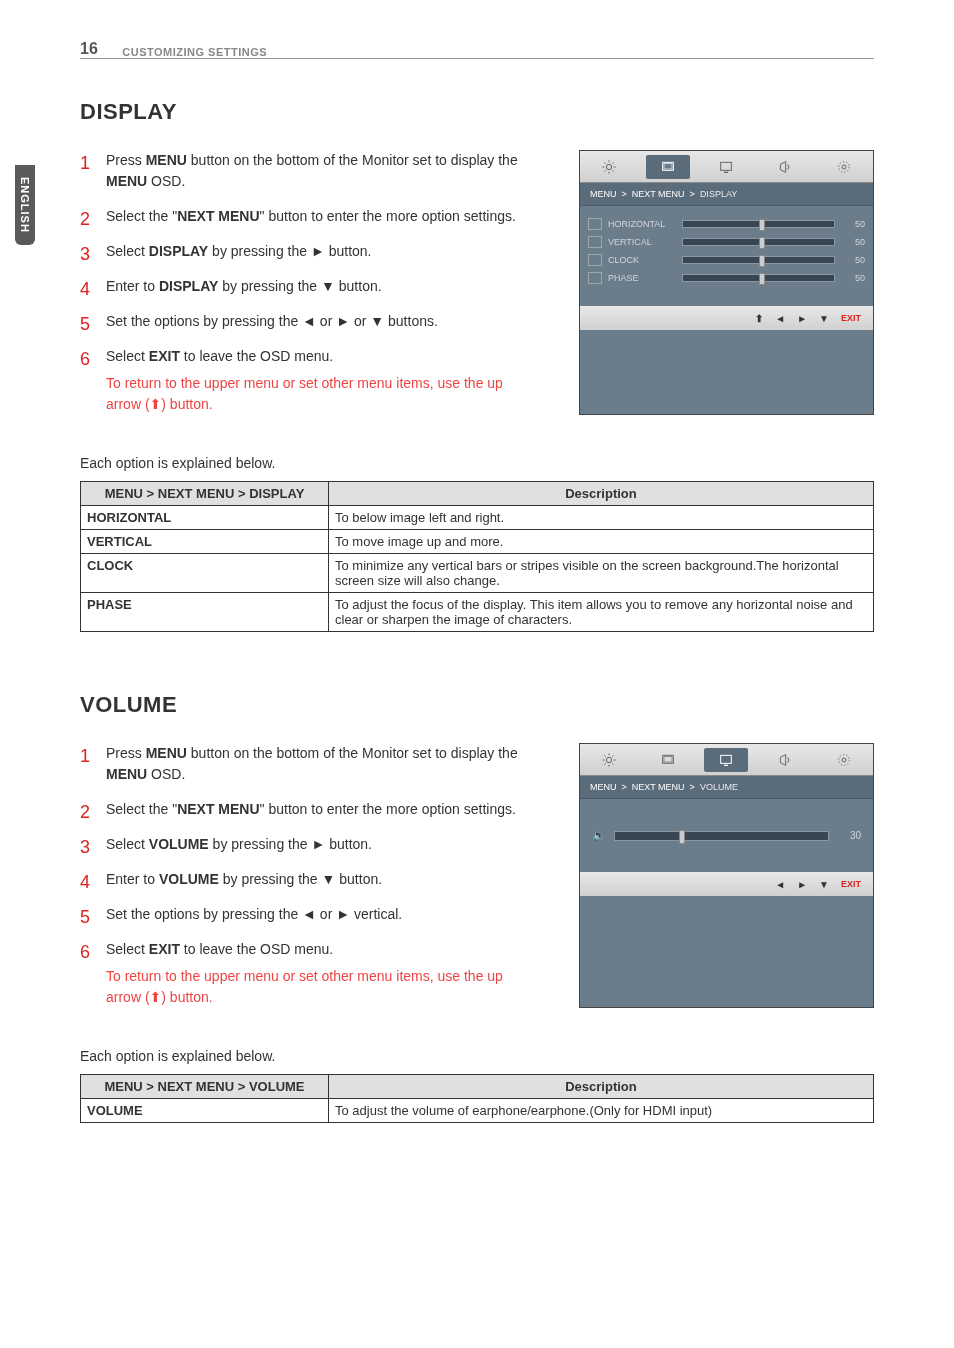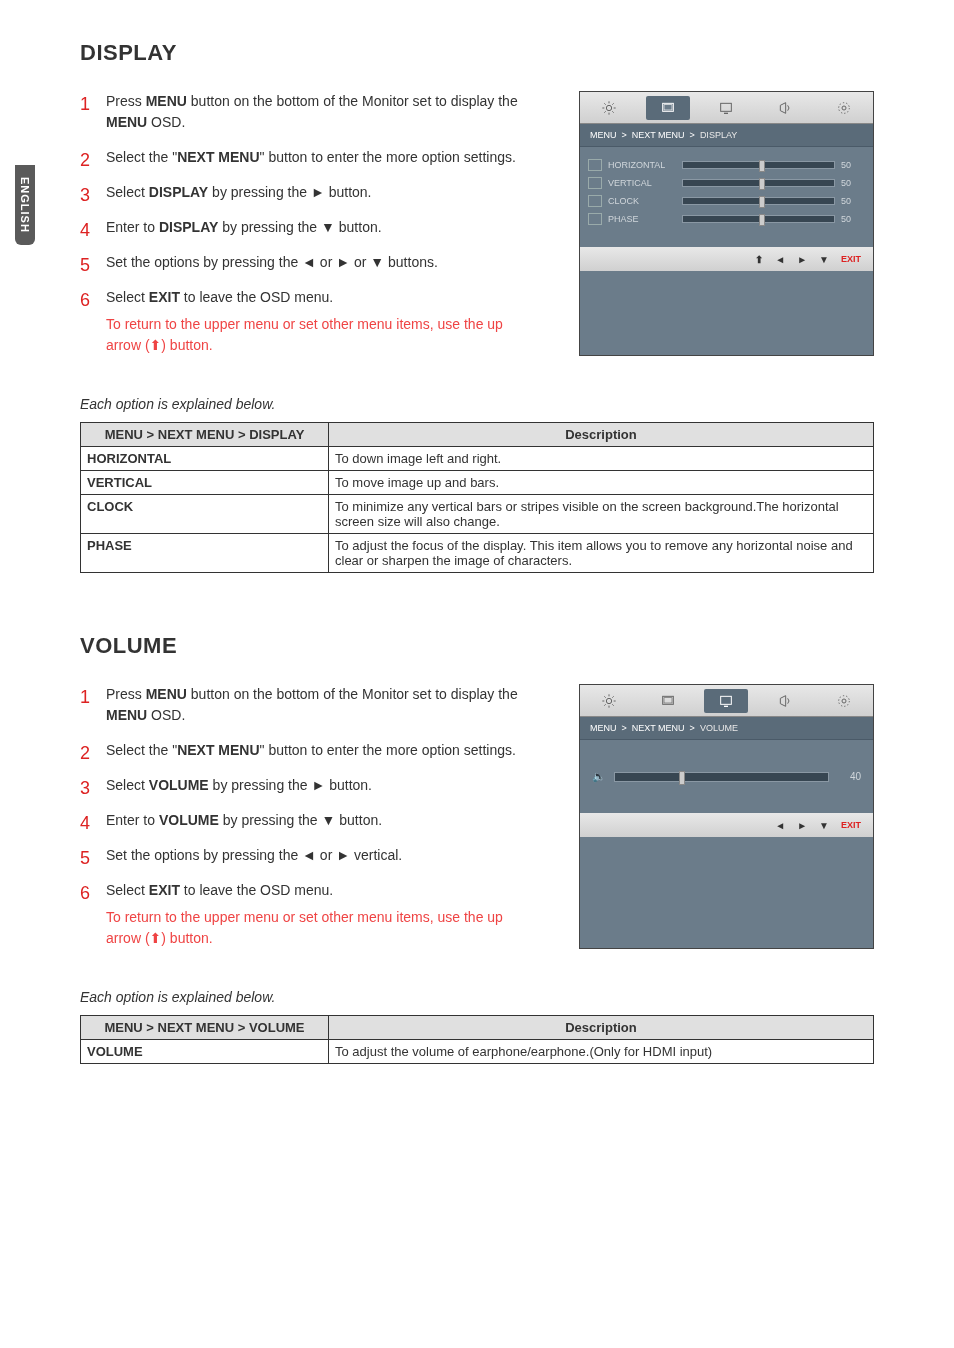--- a/index.html
+++ b/index.html
@@ -21,45 +21,49 @@
     .osd-tab { width: 44px; height: 24px; border-radius:2px; display:flex; align-items:center; justify-content:center; color:#555;}
     .osd-tab.active { background: #5a6b79; color:#fff; }
     .osd-breadcrumb { padding: 6px 10px; font-size: 9px; background:#5a6b79; color:#fff; border-bottom:1px solid #4a5a68;}
     .osd-body { padding: 6px 8px 8px 8px; min-height:100px;}
     .osd-row { display:flex; align-items:center; gap:6px; margin: 6px 0; font-size:9px;}
     .osd-icon { width:14px; height:12px; border:1px solid #9aa; display:inline-block;}
     .osd-label { flex:0 0 68px; }
     .osd-slider { flex:1; height:8px; background:#374652; border:1px solid #8a98a4; position:relative;}
     .osd-slider-fill { height:100%; background:#d22; width:50%; }
     .osd-slider-knob { position:absolute; top:-2px; width:6px; height:12px; background:#ccc; border:1px solid #888;}
-    .osd-value { flex:0 0 24px; }
+    .osd-value { flex:0 0 24px; text-align:right; }
     .osd-footer { display:flex; justify-content:flex-end; align-items:center; gap:12px; background: linear-gradient(#e8e8e8,#d0d0d0); height:24px; padding: 0 12px; color:#333; font-size:9px; font-weight:bold;}
     .osd-footer .arrow { color:#333; font-size:10px;}
     .osd-footer .exit { color:#d22; font-weight:bold; font-size:9px;}
     .up-arrow-glyph { display:inline-block; }
     .osd-vol-body { padding: 30px 12px; }
     .osd-vol-row { display:flex; align-items:center; gap:8px; }
     .osd-vol-icon { width:14px; color:#ddd; font-size:11px;}
     .osd-vol-slider { flex:1; height:10px; background:#374652; border:1px solid #8a98a4; position:relative;}
     .osd-vol-fill { height:100%; background:#d22; width:30%; }
     .osd-vol-knob { position:absolute; left:30%; top:-2px; width:6px; height:14px; background:#ccc; border:1px solid #888;}
     .osd-vol-value { flex:0 0 24px; text-align:right; }
-    .explain { font-size:14px; margin-bottom:10px;font-style:italic; }
+    .explain { font-size:14px; margin-bottom:10px; }
     table.opts { width:100%; border-collapse: collapse; font-size:13px; margin-bottom: 60px;}
     table.opts th, table.opts td { border:1px solid #333; padding:4px 6px; text-align:left; vertical-align:top; }
     table.opts th { background:#e0e0e0; text-align:center; font-weight:bold; }
     table.opts td.name { font-weight:bold; width:248px; }
     .bc-white{color:#e8e8e8}
     .bc-gt{margin:0 5px;}
     .osd-tab svg{width:20px;height:16px;}
   </style>
 </head>
 <body>
 
 <div class="page">
+  <div class="header-line">
+    <span class="page-num">16</span>
+    <span class="page-title">CUSTOMIZING SETTINGS</span>
+  </div>
 
   <div class="language-tab">ENGLISH</div>
 
   <h2 class="section-title">DISPLAY</h2>
 
   <div class="content-row">
     <div class="steps">
       <ol class="steps-list">
         <li>Press <b>MENU</b> button on the bottom of the Monitor set to display the <b>MENU</b> OSD.</li>
         <li>Select the "<b>NEXT MENU</b>" button to enter the more option settings.</li>
@@ -155,25 +159,25 @@
   <p class="explain">Each option is explained below.</p>
 
   <table class="opts">
     <tbody>
         <tr>
       <th>MENU &gt; NEXT MENU &gt; DISPLAY</th>
       <th>Description</th>
     </tr>
     <tr>
           <td class="name">HORIZONTAL</td>
-          <td>To down image left and right.</td>
+          <td>To below image left and right.</td>
         </tr>
     <tr>
           <td class="name">VERTICAL</td>
-          <td>To move image up and bars.</td>
+          <td>To move image up and more.</td>
         </tr>
     <tr>
           <td class="name">CLOCK</td>
           <td>To minimize any vertical bars or stripes visible on the screen background.The horizontal screen size will also change.</td>
         </tr>
     <tr>
           <td class="name">PHASE</td>
           <td>To adjust the focus of the display. This item allows you to remove any horizontal noise and clear or sharpen the image of characters.</td>
         </tr>
   </tbody>
@@ -236,21 +240,21 @@
             </svg>
           </div>
       </div>
       <div class="osd-breadcrumb">
         <span>MENU</span><span class="bc-gt">&gt;</span><span>NEXT MENU</span><span class="bc-gt">&gt;</span><span class="bc-white">VOLUME</span>
       </div>
       <div class="osd-vol-body">
         <div class="osd-vol-row">
           <span class="osd-vol-icon">🔈</span>
           <span class="osd-vol-slider"><span class="osd-vol-fill"></span><span class="osd-vol-knob"></span></span>
-          <span class="osd-vol-value">40</span>
+          <span class="osd-vol-value">30</span>
         </div>
       </div>
       <div class="osd-footer">
         <span class="arrow">◄</span>
         <span class="arrow">►</span>
         <span class="arrow">▼</span>
         <span class="exit">EXIT</span>
       </div>
     </div>
   </div>

